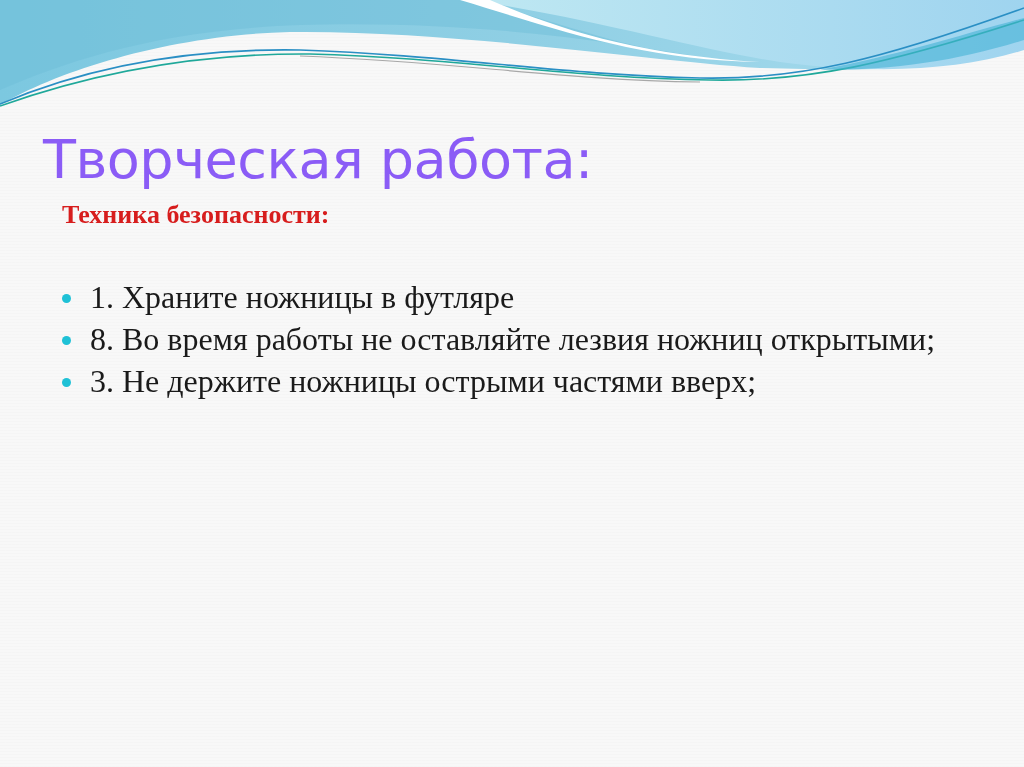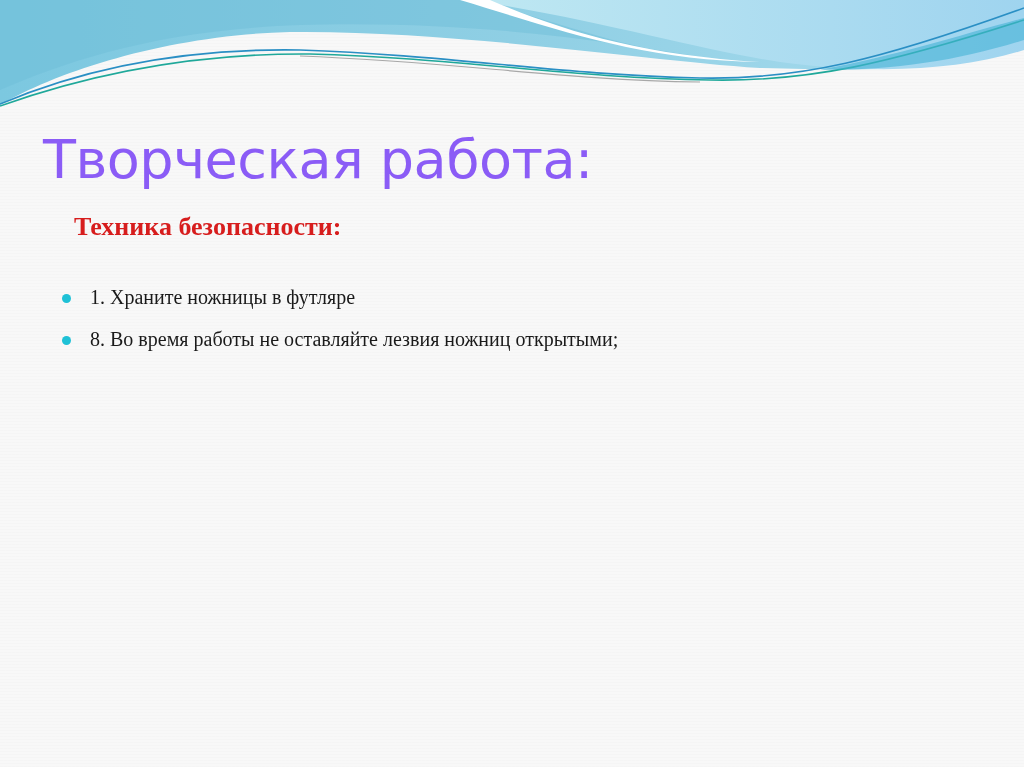--- a/index.html
+++ b/index.html
@@ -11,26 +11,26 @@
     .waves { position: absolute; left: 0; top: 0; width: 1024px; height: 110px; }
     .title {
       position: absolute; left: 43px; top: 128px;
       font-family: "DejaVu Sans", sans-serif; font-size: 54px; color: #8b5cf6;
       letter-spacing: -0.5px; margin: 0; font-weight: normal;
       white-space: nowrap;
     }
     .subtitle {
       position: absolute; left: 62px; top: 200px;
       font-family: "Liberation Serif", serif; font-weight: bold; font-size: 26px;
-      color: #d71d1d; margin: 12px; white-space: nowrap;
+      color: #d71d1d; margin: 0; white-space: nowrap;
     }
     .list {
       position: absolute; left: 60px; top: 282px; width: 940px;
       list-style: none; margin: 0; padding: 0;
-      font-family: "Liberation Serif", serif; font-size: 20px; color: #1a1a1a;
+      font-family: "Liberation Serif", serif; font-size: 32px; color: #1a1a1a;
     }
     .item { position: relative; padding-left: 30px; line-height: 31px; margin-bottom: 11px; }
     .bullet {
       position: absolute; left: 2px; top: 12px; width: 9px; height: 9px;
       border-radius: 50%; background: #1fc1d6;
     }
     .item-text { display: block; }
     .condensed { transform: scaleX(0.86); transform-origin: left center; display: block; width: 112%; }
   </style>
 </head>
@@ -63,13 +63,17 @@
 
 <ul class="list">
   <li class="item">
     <span class="bullet"></span>
     <span class="item-text">1. Храните ножницы в футляре</span>
   </li>
   <li class="item">
     <span class="bullet"></span>
     <span class="item-text">8. Во время работы не оставляйте лезвия ножниц открытыми;</span>
   </li>
+  <li class="item">
+    <span class="bullet"></span>
+    <span class="item-text">3. Не держите ножницы острыми частями вверх;</span>
+  </li>
 </ul>
 
 </body></html>

